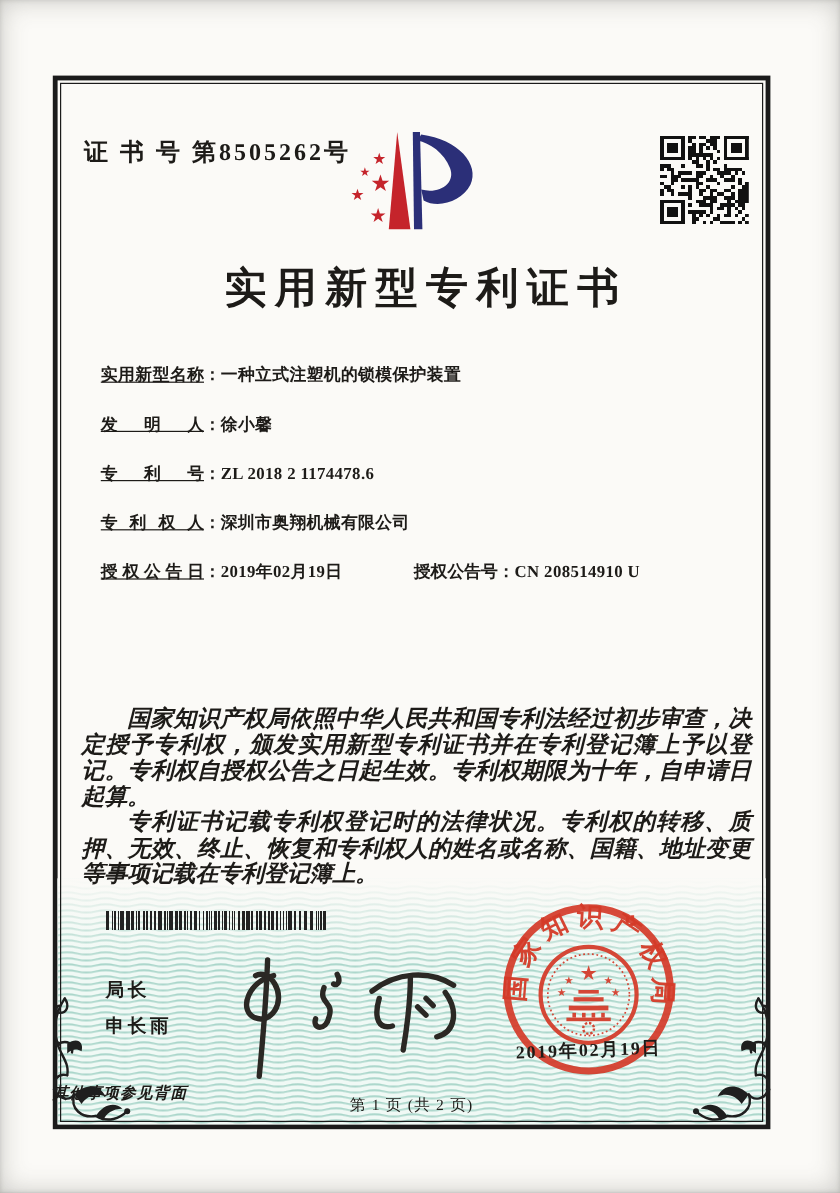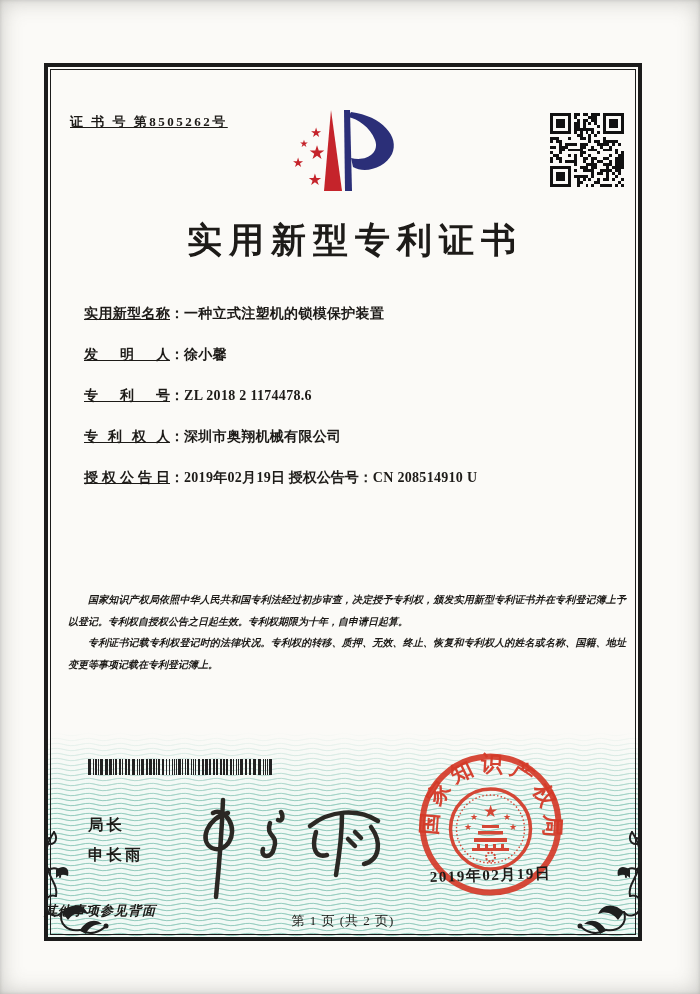--- a/index.html
+++ b/index.html
@@ -18,39 +18,39 @@
          border:4px solid #1b1b1b;}
   .frame-inner{position:absolute;inset:2px;border:1px solid #1b1b1b;pointer-events:none;z-index:5;}
   .content{position:absolute;inset:0;}
 
   
   .band{position:absolute;left:0;right:0;bottom:0;height:205px;background:#f0f9f5;z-index:0;}
   .band svg{position:absolute;inset:0;width:100%;height:100%;}
   .band-fade{position:absolute;left:0;right:0;top:0;height:70px;
              background:linear-gradient(#fbfaf7,rgba(251,250,247,0));}
 
-  .certno{position:absolute;left:22px;top:46px;font-size:13px;font-weight:600;
-          letter-spacing:2.5px;z-index:2;text-decoration:underline;}
+  .certno{position:absolute;left:22px;top:46px;font-size:20px;font-weight:600;
+          letter-spacing:2.5px;z-index:2;}
   .logo{position:absolute;left:238px;top:34px;width:118px;height:98px;z-index:2;}
   .qr{position:absolute;left:502px;top:46px;width:74px;height:74px;z-index:2;}
   .title{position:absolute;left:0;right:0;top:150px;text-align:center;
          font-size:35px;font-weight:900;letter-spacing:7px;z-index:2;padding-left:24px;}
 
   .fields{position:absolute;left:36px;top:238px;width:528px;font-size:14px;
           font-weight:700;z-index:2;}
   .frow{margin-bottom:24px;line-height:17px;white-space:nowrap;}
   .flabel{display:inline-block;width:86px;text-align:justify;text-align-last:justify;
           vertical-align:top;text-decoration:underline;}
   .fcolon{display:inline-block;width:14px;vertical-align:top;}
   .fvalue{letter-spacing:.3px;}
   .addr2{margin-top:6px;margin-left:100px;line-height:17px;}
-  .grantno{}
+  .grantno{margin-left:56px;}
 
   .paras{position:absolute;left:20px;top:522px;width:558px;z-index:2;
-         font-size:10px;line-height:21.5px;font-weight:600;font-style:italic;
+         font-size:19px;line-height:21.5px;font-weight:600;font-style:italic;
          text-align:justify;}
   .paras p{text-indent:2em;}
 
   .barcode{position:absolute;left:40px;top:692px;width:184px;height:16px;z-index:2;}
 
   .officials{position:absolute;left:40px;top:748px;z-index:2;
              font-family:"Liberation Sans","DejaVu Sans",sans-serif;
              font-size:15.5px;font-weight:700;letter-spacing:3px;}
   .officials .name{margin-top:9px;}
 

